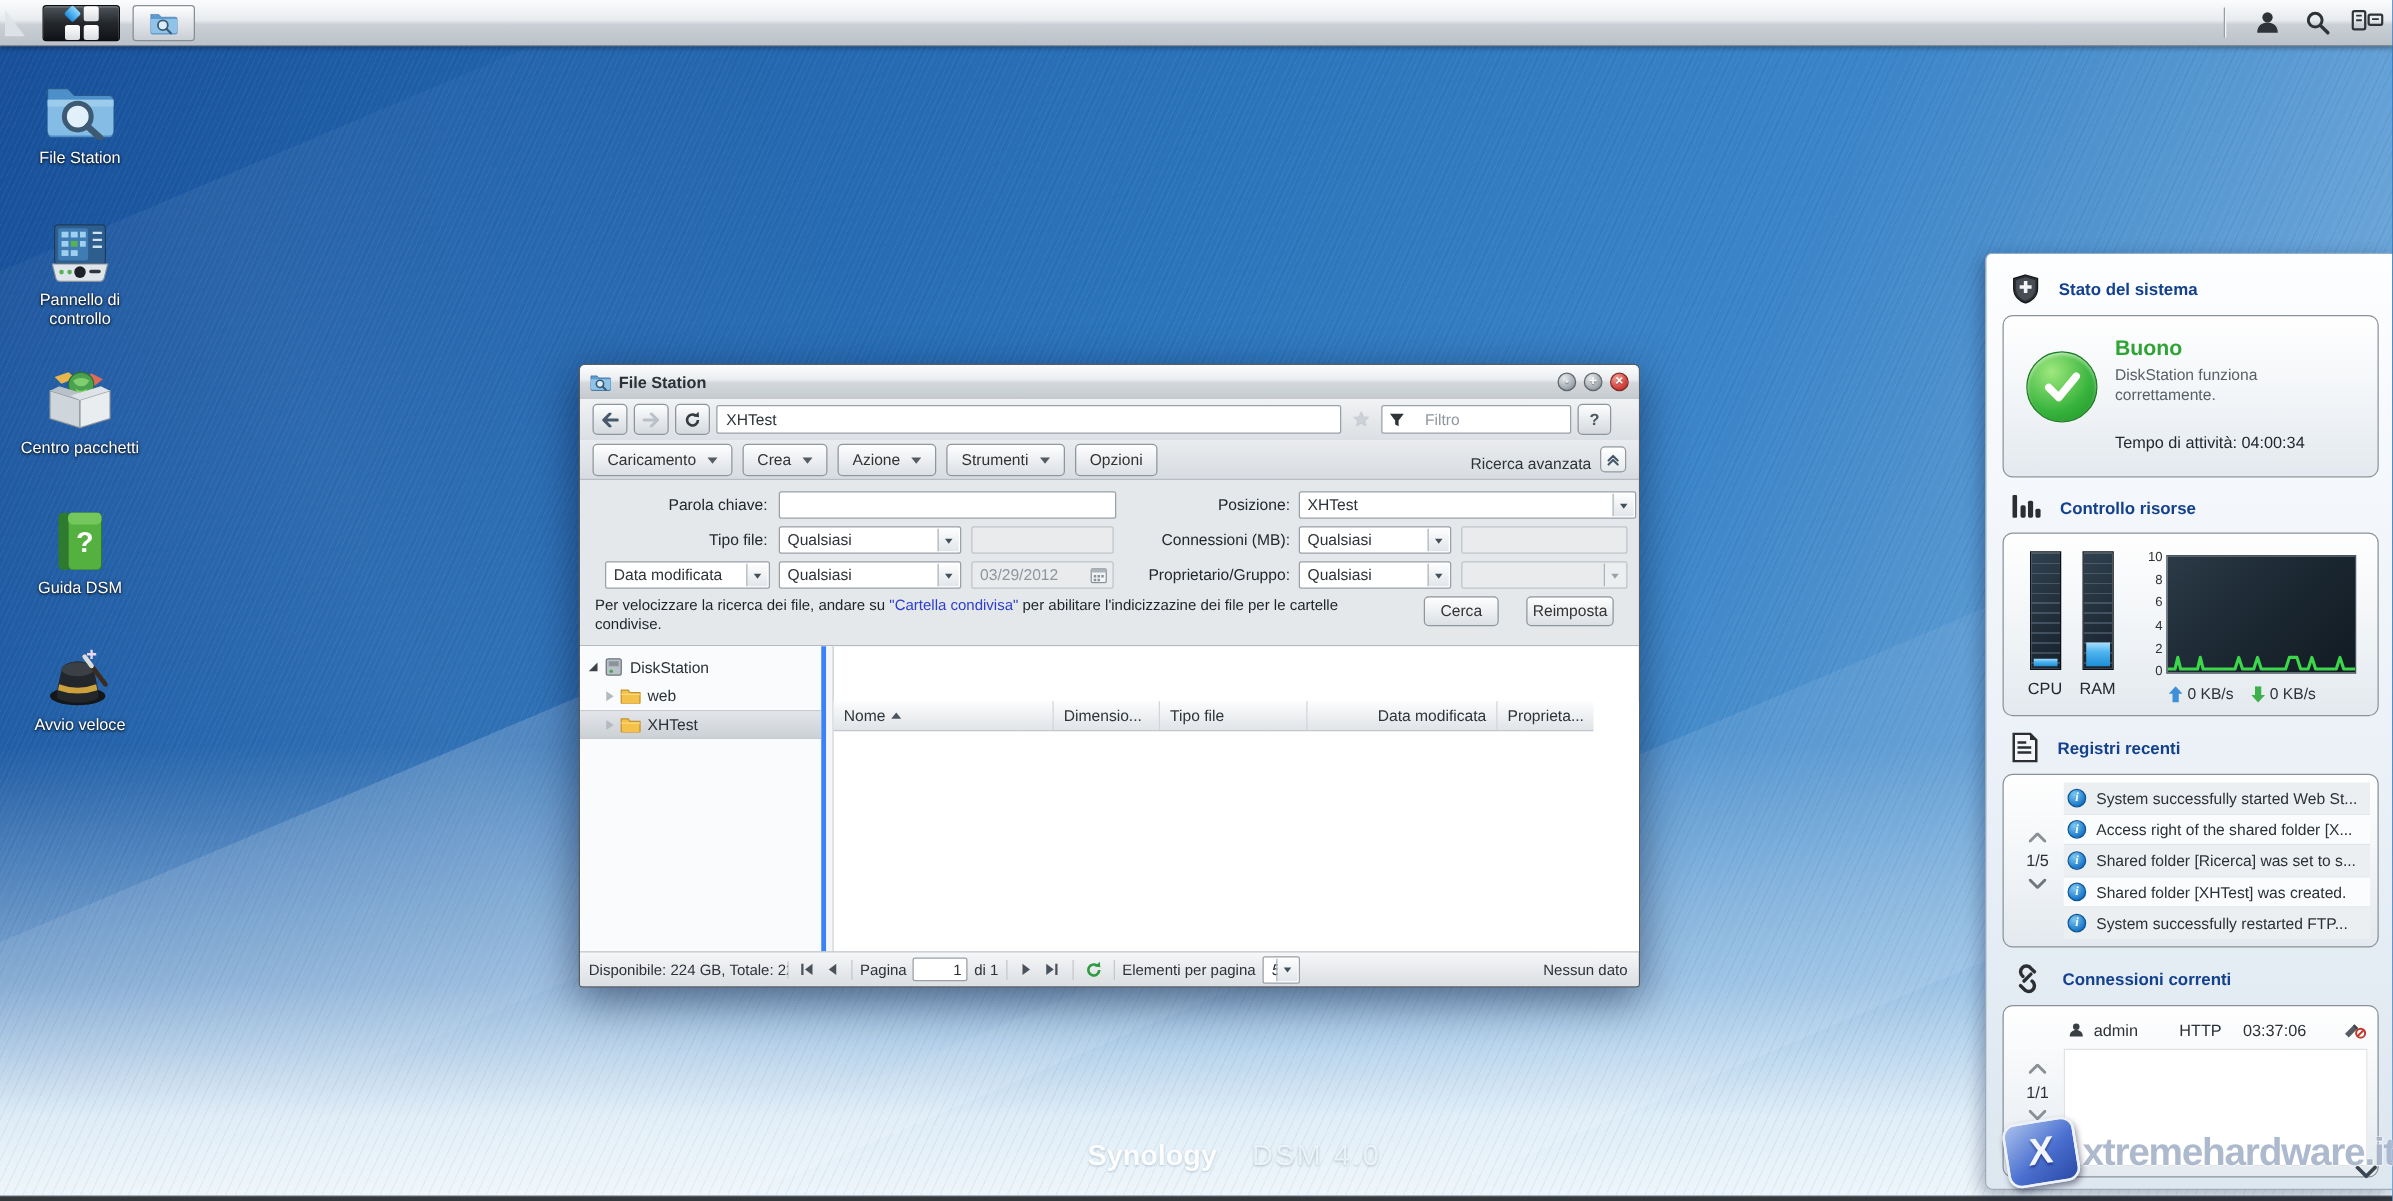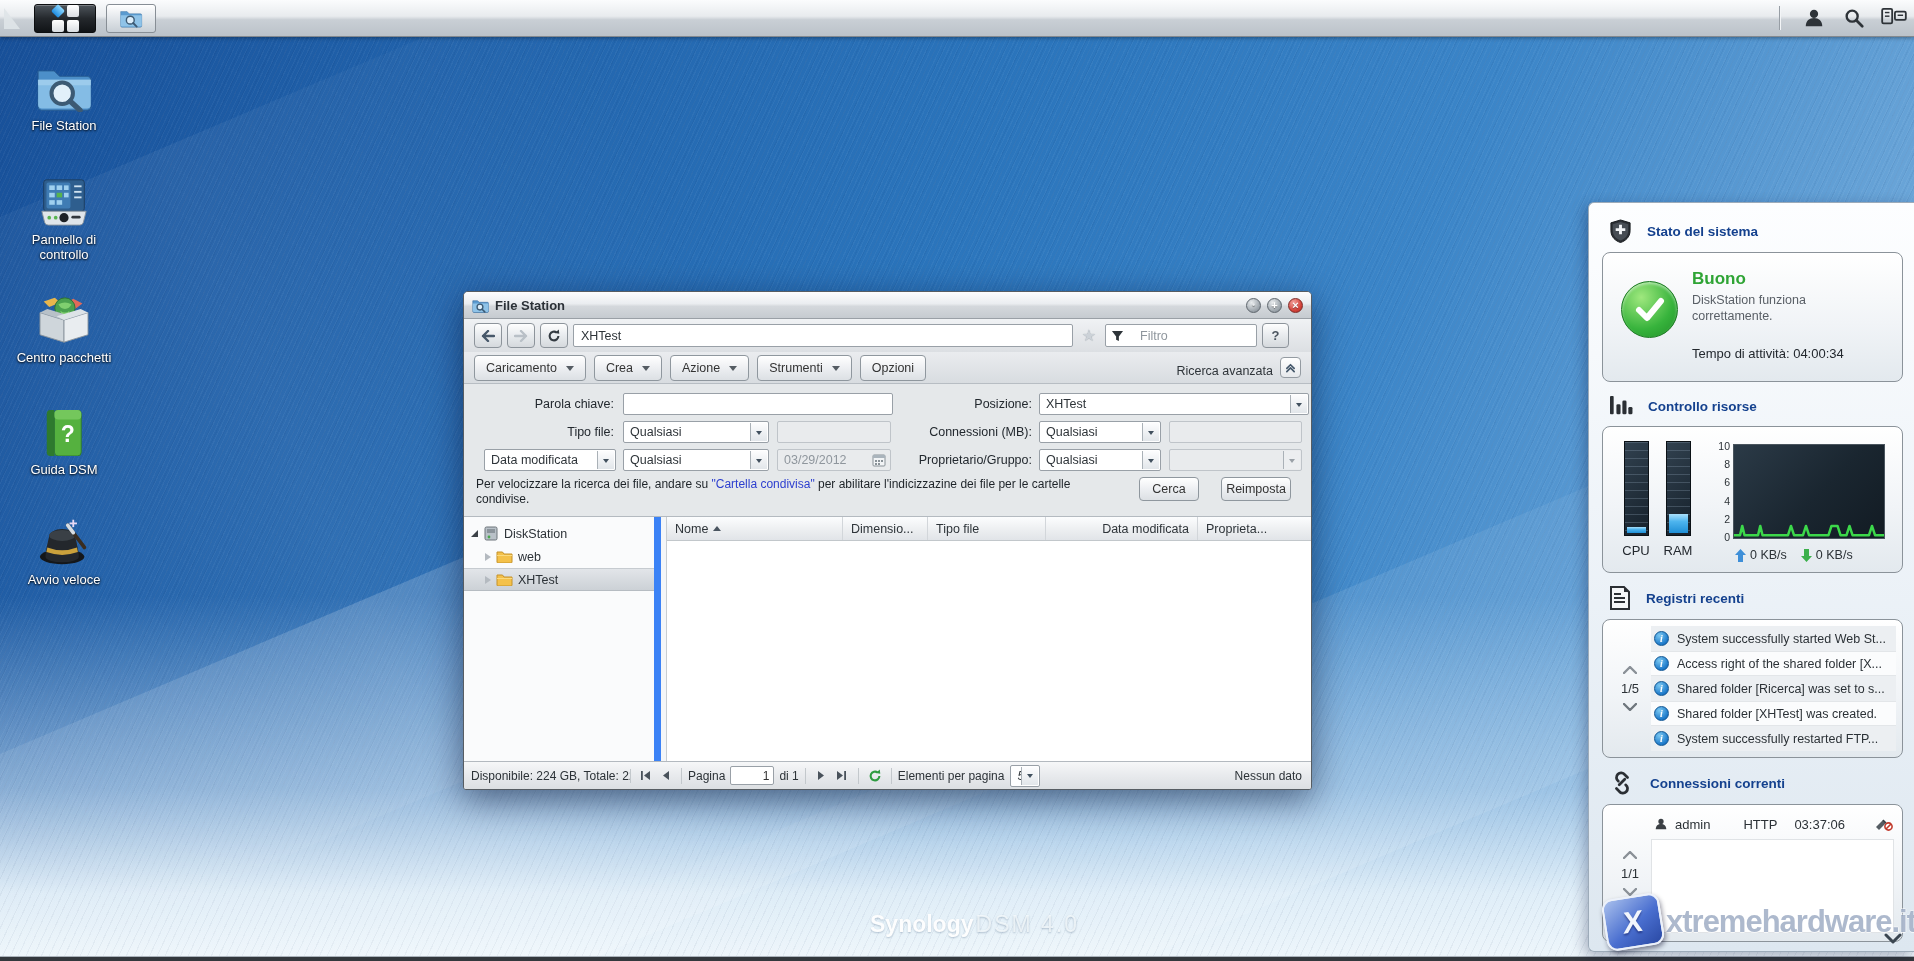--- a/index.html
+++ b/index.html
@@ -110,29 +110,29 @@
   .info-row { position:relative; margin-top:2px; min-height:32px; }
   .hint { width:600px; font-size:12px; color:#1d2328; line-height:15px; }
   .hint .link { color:#2c3ecf; cursor:pointer; }
   .form-btn { position:absolute; top:0; height:24px; border:1px solid #8f979e; border-radius:4px;
     background:linear-gradient(#ffffff,#edeff2 50%,#dce0e4); font-size:12.5px; color:#333;
     display:flex; align-items:center; justify-content:center; cursor:pointer; font-family:inherit; }
   .btn-cerca { right:100px; width:60px; }
   .btn-reimposta { right:8px; width:70px; }
 
   .main-area { flex:1; display:flex; min-height:0; background:#fff; }
-  .tree-panel { width:197px; flex:none; background:#fafbfc; border-right:7px solid #3b82f6; padding-top:5px; overflow:hidden; }
+  .tree-panel { width:197px; flex:none; background:#fafbfc; border-right:4px solid #3b82f6; padding-top:5px; overflow:hidden; }
   .splitter { width:6px; flex:none; background:#f4f6f8; border-right:1px solid #c8cdd1; cursor:col-resize; }
   .tree-row { height:23px; display:flex; align-items:center; gap:5px; font-size:12.5px; color:#2c3237; cursor:pointer; padding-left:7px; }
   .tree-row.child { padding-left:21px; }
   .tree-row.selected { background:linear-gradient(#e2e5e9,#ccd1d6); border-top:1px solid #c6cbd0; border-bottom:1px solid #b6bcc2; }
   .exp-open { width:0; height:0; border-bottom:7px solid #3c4247; border-left:7px solid transparent; }
   .exp-closed { width:0; height:0; border-left:6px solid #b4bac0; border-top:4px solid transparent; border-bottom:4px solid transparent; }
 
-  .list-panel { flex:1; display:flex; flex-direction:column; background:#fff; min-width:0; }
+  .list-panel { flex:1; display:flex; flex-direction:row; background:#fff; min-width:0;margin-top:44px; }
   .list-header { height:24px; flex:none; display:flex; background:linear-gradient(#fcfdfe,#eef0f2 50%,#e1e4e8);
     border-bottom:1px solid #c2c7cb; font-size:12.5px; color:#2e3439; }
   .lh-col { border-right:1px solid #d2d6da; padding:0 8px; display:flex; align-items:center; gap:5px; cursor:pointer; }
   .lh-col.right { justify-content:flex-end; }
   .sort-asc { width:0; height:0; border:4px solid transparent; border-bottom:5px solid #4a5560; margin-top:-4px; }
   .list-body { flex:1; background:#fff; }
 
   .status-bar { height:28px; flex:none; display:flex; align-items:center;
     background:linear-gradient(#f6f7f8,#e8eaed 50%,#dcdfe2); border-top:1px solid #b3b9bf;
     font-size:12px; color:#2c3237; border-radius:0 0 2px 2px; }
@@ -196,21 +196,21 @@
   .conn-list { flex:1; min-width:0; }
   .conn-row { height:26px; display:flex; align-items:center; gap:7px; font-size:13px; color:#2b3136; padding:0 3px; }
   .conn-proto { margin-left:26px; } .conn-time { margin-left:10px; }
   .conn-kick { margin-left:auto; cursor:pointer; display:flex; }
   .conn-empty { height:94px; background:#fff; border:1px solid #e0e3e6; margin:2px 2px 2px 0; }
 
   .panel-collapse { position:absolute; right:12px; bottom:2px; cursor:pointer; }
 
   
   .branding { position:absolute; left:870px; top:911px; z-index:6; font-size:23px; color:#fff;
-    text-shadow:0 1px 2px rgba(60,90,120,.35); display:flex; gap:2px; align-items:flex-start; }
+    text-shadow:0 1px 2px rgba(60,90,120,.35); display:flex; gap:28px; align-items:flex-start; }
   .b-name { font-weight:bold; opacity:.92; }
   .b-ver { font-weight:400; letter-spacing:2px; color:rgba(250,253,255,.75); }
   .watermark { position:absolute; left:1604px; top:896px; display:flex; align-items:center; z-index:30; }
   .wm-logo { width:58px; height:52px; border-radius:11px; transform:rotate(-9deg); flex:none;
     background:linear-gradient(145deg,#a9c0ec,#4a6fd0 55%,#2a49a4); border:2px solid #ecf1fa;
     box-shadow:1px 3px 5px rgba(0,0,30,.45); display:flex; align-items:center; justify-content:center; }
   .wm-x { color:#f2f6fc; font-size:30px; font-weight:bold; transform:skewX(-8deg); text-shadow:0 2px 2px rgba(0,0,60,.4); }
   .wm-text { margin-left:4px; font-size:31px; font-weight:bold; letter-spacing:-1px; color:rgba(106,128,164,.55);
     text-shadow:0 1px 0 rgba(255,255,255,.75), 0 -1px 0 rgba(255,255,255,.45), 1px 0 0 rgba(255,255,255,.45); }
 </style>

